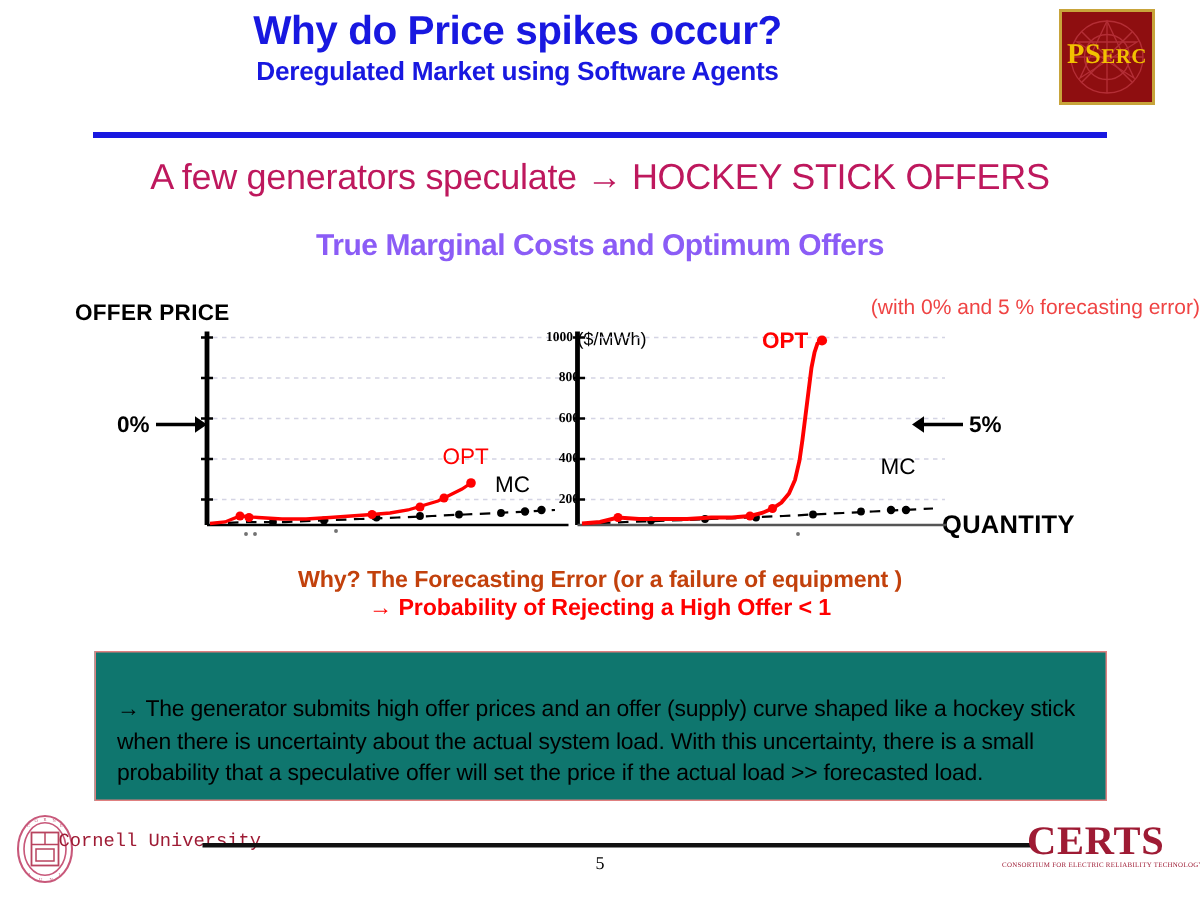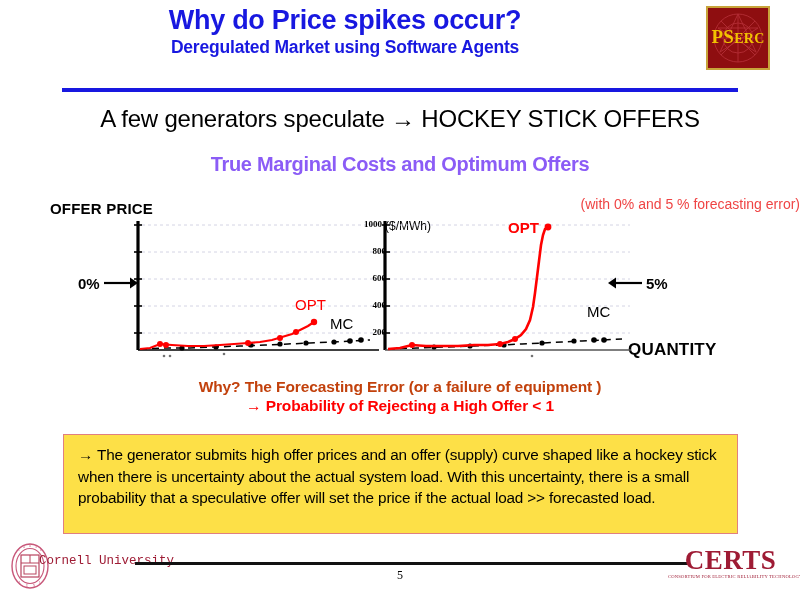--- a/index.html
+++ b/index.html
@@ -32,21 +32,21 @@
   .pserc .txt{
     position:absolute;left:0;top:19px;width:100%;text-align:center;
     color:#F2C200;font-family:"Liberation Serif", serif;font-weight:bold;
     font-size:19px;line-height:20px;letter-spacing:0.3px;
   }
   .pserc .txt .sm{font-size:14px;}
 
   
   .lead{
     position:absolute;left:0;top:105px;width:800px;text-align:center;
-    font-size:24px;color:#000000;letter-spacing:-0.2px;
+    font-size:24px;color:#be185d;letter-spacing:-0.2px;
   }
 
   
   .chart-title{
     position:absolute;left:0;top:153px;width:800px;text-align:center;
     font-size:20px;font-weight:bold;color:#8b5cf6;letter-spacing:-0.3px;
   }
   .chart-subtitle{
     position:absolute;left:0;top:196px;width:800px;text-align:right;
     font-size:14px;color:#ef4444;
@@ -84,22 +84,22 @@
     color:#c2410c;font-weight:bold;font-size:15.5px;letter-spacing:-0.1px;
   }
   .why2{
     position:absolute;left:0;top:397px;width:800px;text-align:center;
     color:#FF0000;font-weight:bold;font-size:15.5px;letter-spacing:-0.1px;
   }
 
   
   .callout{
     position:absolute;left:63px;top:434px;width:675px;height:100px;
-    border:1px solid #E08080;box-sizing:border-box;background:#fde047;
-    padding:9px 12px 0 14px;
+    border:1px solid #E08080;box-sizing:border-box;background:#0f766e;
+    padding:27px 12px 0 14px;
   }
   .callout p{
     margin:0;font-size:15.3px;line-height:21.5px;color:#000;letter-spacing:-0.15px;
   }
 
   
   .footer-rule{position:absolute;left:135px;top:562px;width:553px;height:3px;background:#111;}
   .cornell-name{
     position:absolute;left:39px;top:554px;font-size:12.5px;color:#9E1B34;
     font-family:Liberation Mono, monospace;

